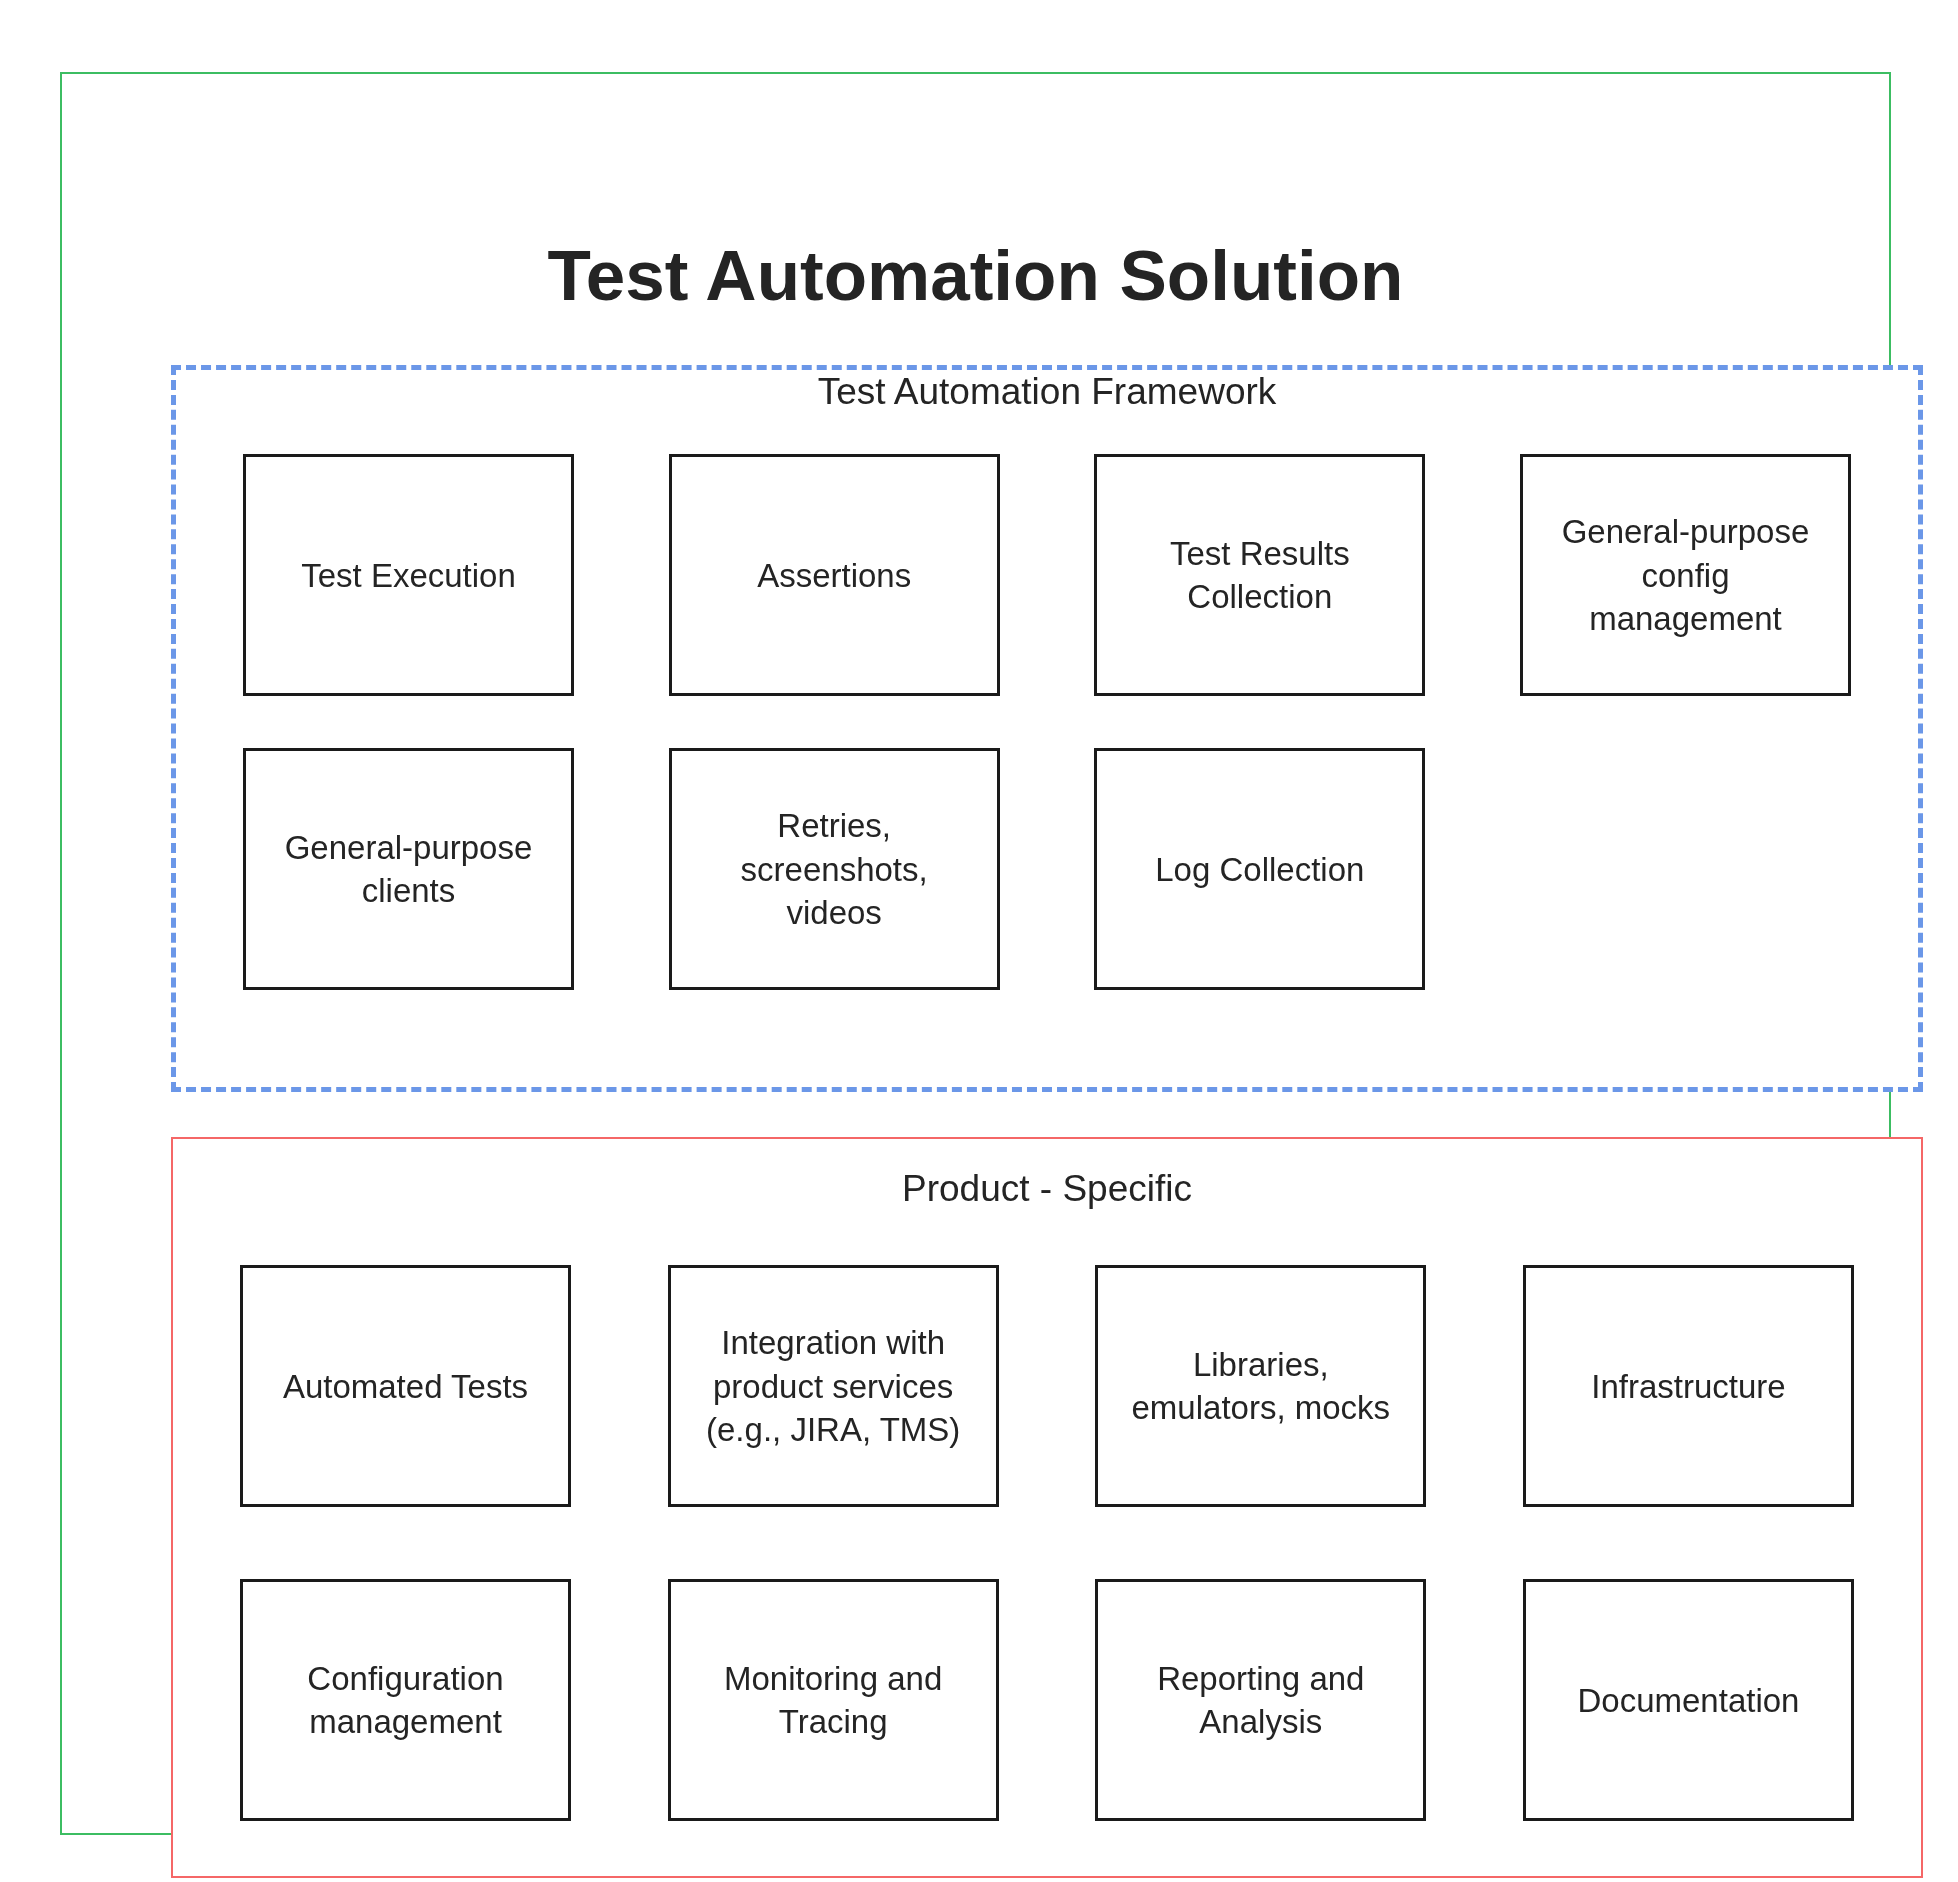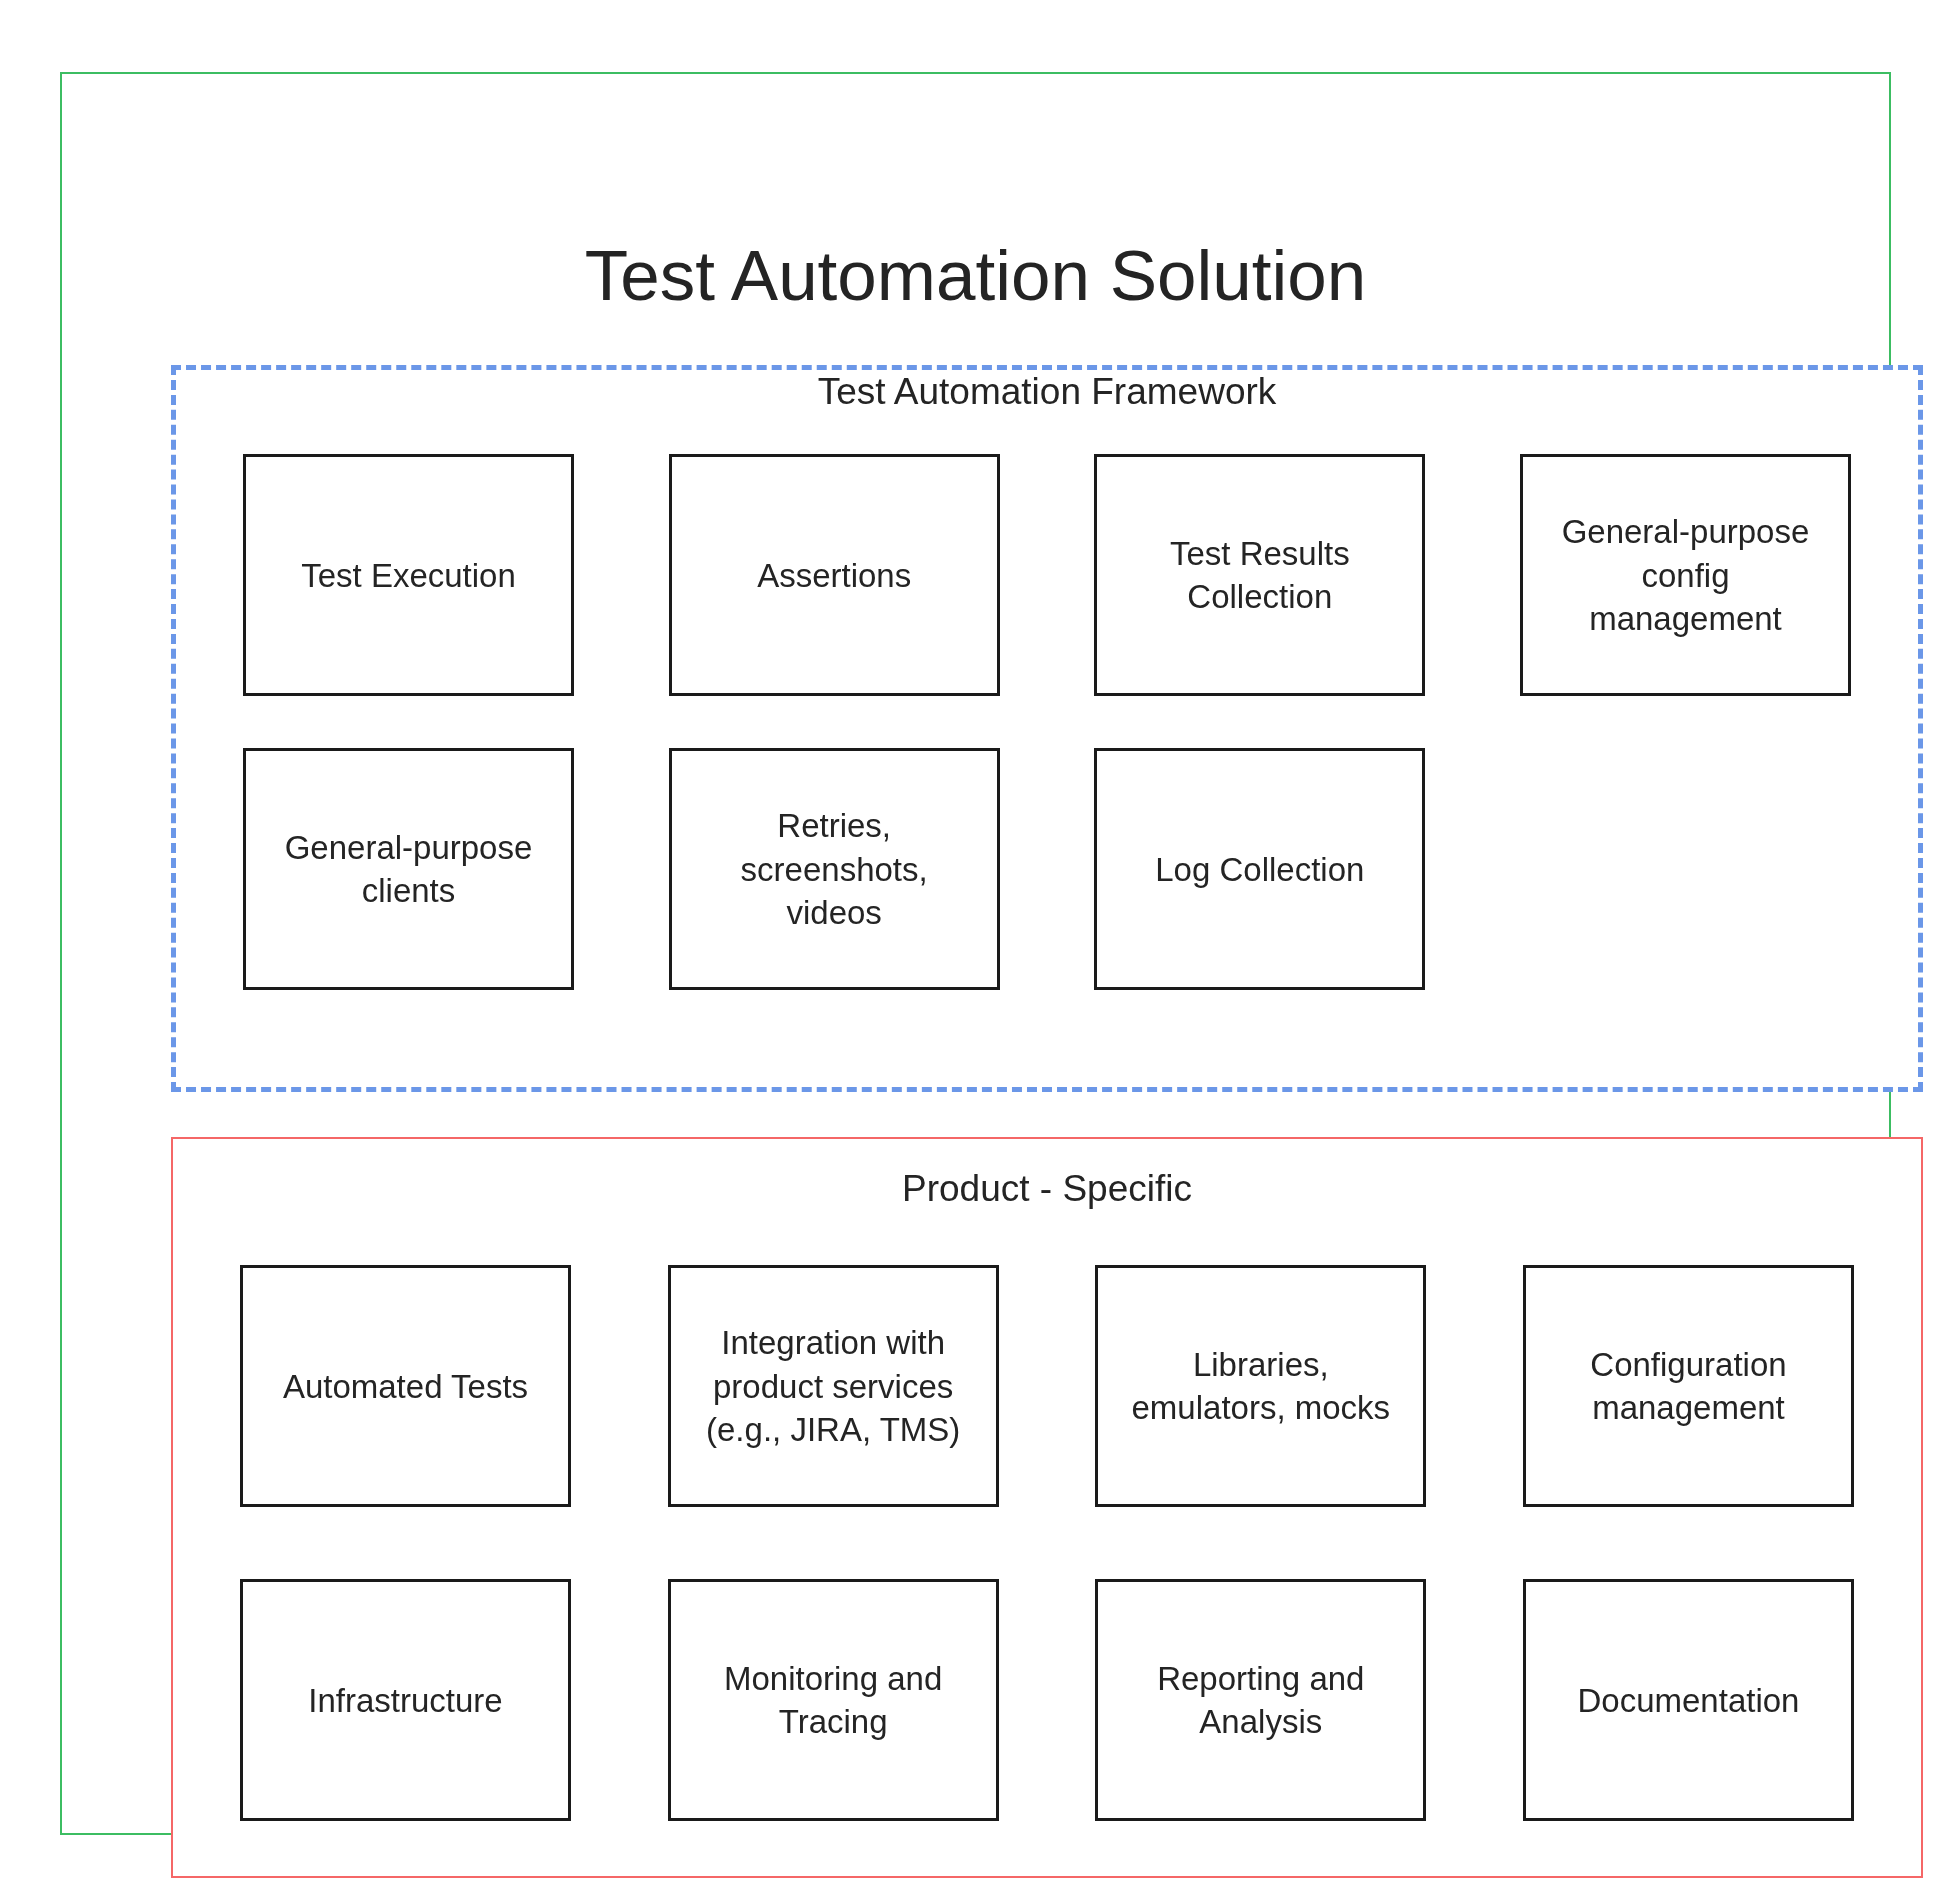--- a/index.html
+++ b/index.html
@@ -19,21 +19,21 @@
     box-sizing: border-box;
     background: #ffffff;
   }
   .diagram-title {
     position: absolute;
     left: 0; top: 161px;
     width: 100%;
     text-align: center;
     font-size: 71px;
     line-height: 1.15;
-    font-weight: 400;
+    font-weight: 700;
     white-space: nowrap;
   }
   .section {
     position: absolute;
     box-sizing: border-box;
     background: #ffffff;
   }
   .section.framework {
     left: 109px; top: 291px;
     width: 1752px; height: 727px;
@@ -112,24 +112,24 @@
       <div class="box">
         <span>Automated Tests</span>
       </div>
       <div class="box">
         <span>Integration with product services (e.g., JIRA, TMS)</span>
       </div>
       <div class="box">
         <span>Libraries, emulators, mocks</span>
       </div>
       <div class="box">
-        <span>Configuration management</span>
+        <span>Infrastructure</span>
       </div>
       <div class="box">
-        <span>Infrastructure</span>
+        <span>Configuration management</span>
       </div>
       <div class="box">
         <span>Monitoring and Tracing</span>
       </div>
       <div class="box">
         <span>Reporting and Analysis</span>
       </div>
       <div class="box">
         <span>Documentation</span>
       </div>

